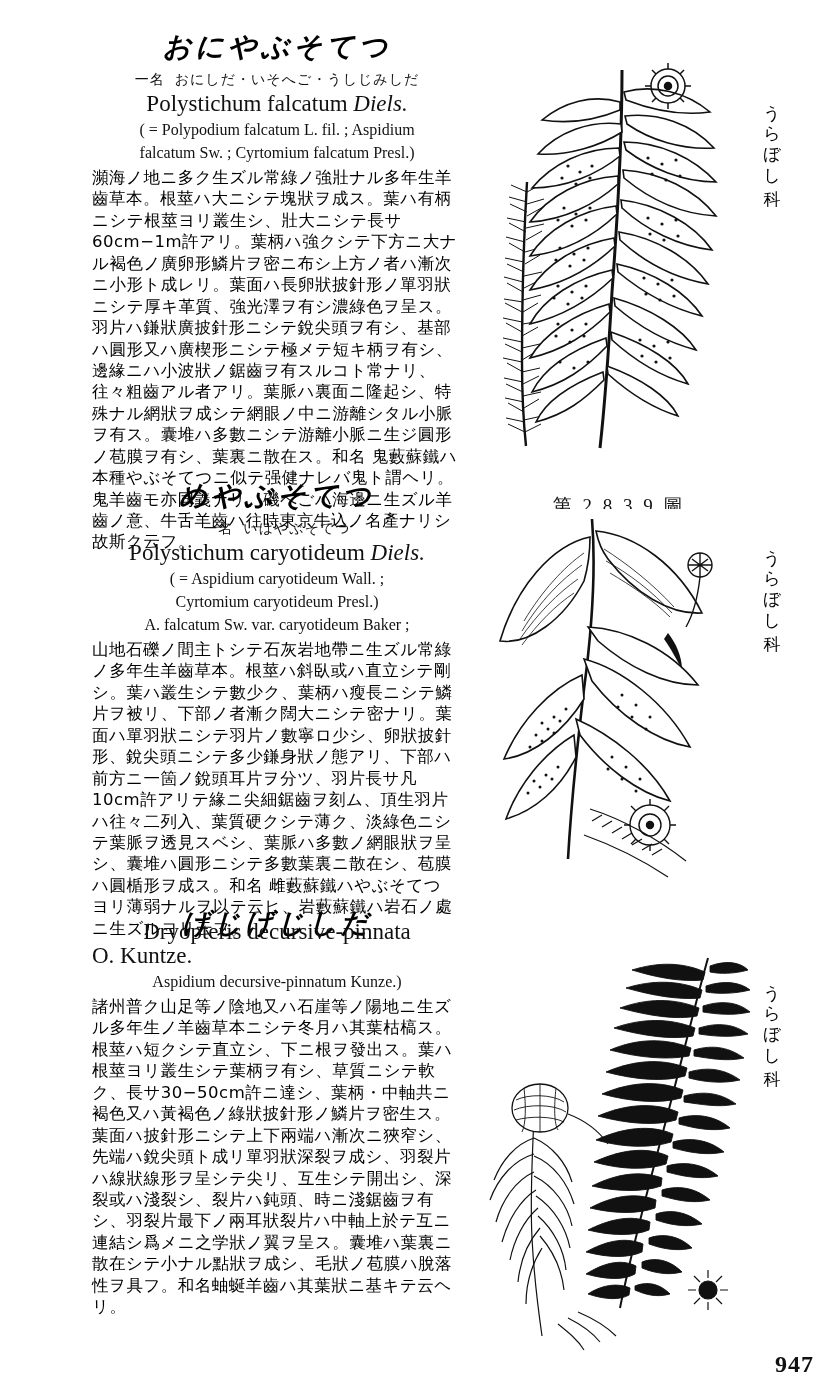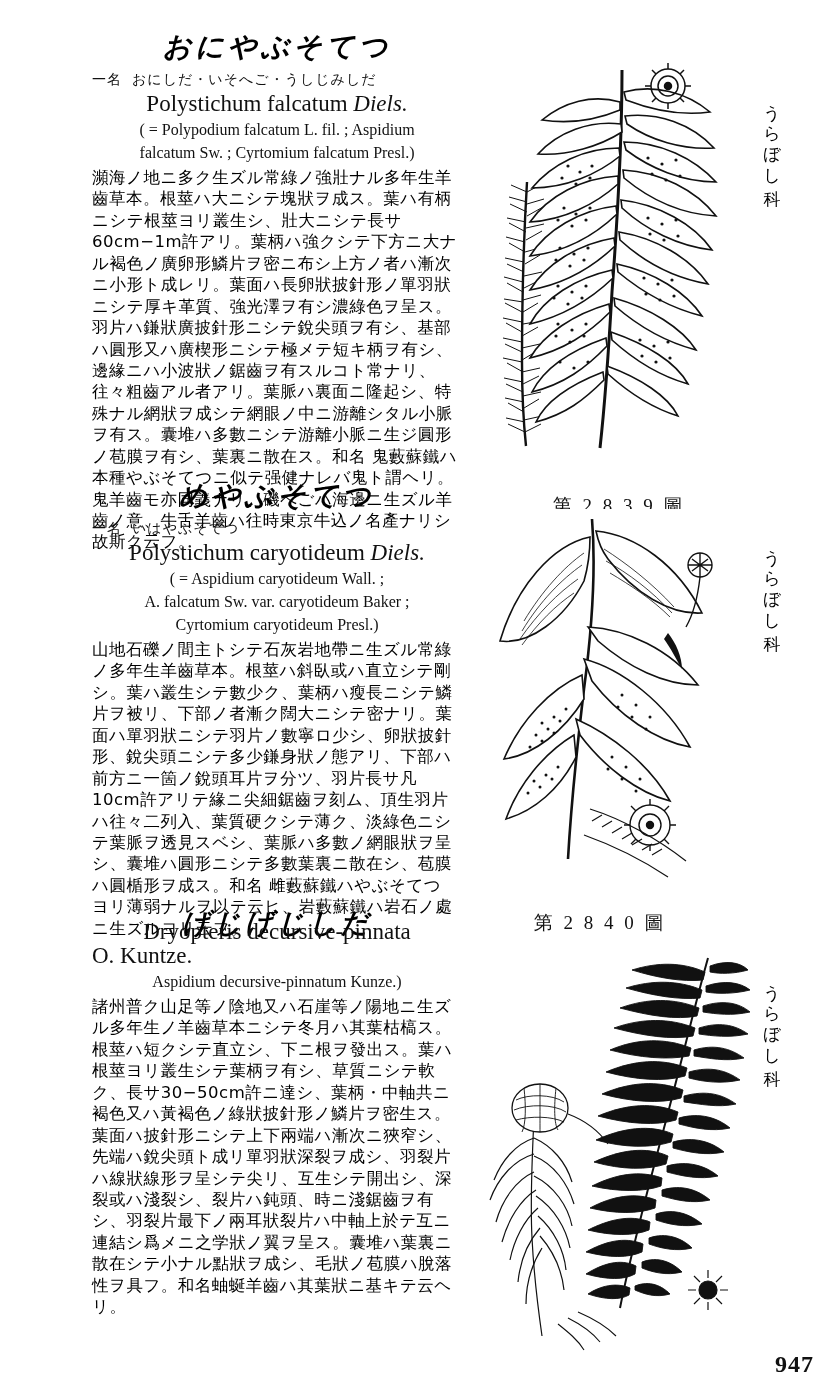--- a/index.html
+++ b/index.html
@@ -42,21 +42,21 @@
   .jp-title {
     text-align: center;
     font-family: "DejaVu Sans", sans-serif;
     font-size: 28px;
     font-weight: 700;
     letter-spacing: 4px;
     color: #000;
     font-style: italic;
   }
   .alias {
-    text-align: left;
+    text-align: center;
     font-family: Liberation Serif, serif;
     font-size: 14px;
     letter-spacing: 1px;
     margin-top: 5px;
   }
   .alias .alias-lead {
     margin-right: 10px;
   }
   .sci {
     text-align: center;
@@ -257,22 +257,22 @@
     <div class="text-col" style="left:92px;top:12px;">
       <div class="jp-title">めやぶそてつ</div>
       <div class="alias">
         <span class="alias-lead">一名</span><span>いはやぶそてつ</span>
       </div>
       <div class="sci">
         <span>Polystichum caryotideum</span>
         <span class="auth">Diels.</span>
       </div>
       <div class="syn">( = Aspidium caryotideum Wall. ;</div>
+      <div class="syn">Cyrtomium caryotideum Presl.)</div>
       <div class="syn">A. falcatum Sw. var. caryotideum Baker ;</div>
-      <div class="syn">Cyrtomium caryotideum Presl.)</div>
       <div class="body-text" style="width:366px;">山地石礫ノ間主トシテ石灰岩地帶ニ生ズル常綠ノ多年生羊齒草本。根莖ハ斜臥或ハ直立シテ剛シ。葉ハ叢生シテ數少ク、葉柄ハ瘦長ニシテ鱗片ヲ被リ、下部ノ者漸ク闊大ニシテ密ナリ。葉面ハ單羽狀ニシテ羽片ノ數寧ロ少シ、卵狀披針形、銳尖頭ニシテ多少鎌身狀ノ態アリ、下部ハ前方ニ一箇ノ銳頭耳片ヲ分ツ、羽片長サ凡10cm許アリテ緣ニ尖細鋸齒ヲ刻ム、頂生羽片ハ往々二列入、葉質硬クシテ薄ク、淡綠色ニシテ葉脈ヲ透見スベシ、葉脈ハ多數ノ網眼狀ヲ呈シ、囊堆ハ圓形ニシテ多數葉裏ニ散在シ、苞膜ハ圓楯形ヲ成ス。和名 雌藪蘇鐵ハやぶそてつヨリ薄弱ナルヲ以テ云ヒ、岩藪蘇鐵ハ岩石ノ處ニ生ズルヨリ云フ。</div>
     </div>
 
     <div class="figure-box" style="left:472px;top:44px;width:278px;height:372px;">
       <svg width="278" height="372" viewBox="0 0 278 372">
         <rect x="0" y="0" width="278" height="372" fill="#ffffff"></rect>
 
         <path d="M120 10 C124 60 120 120 112 180 C106 230 100 280 96 350" stroke="#111" stroke-width="2.6" fill="none"></path>
 
         <g fill="#ffffff" stroke="#111" stroke-width="1.6">
@@ -352,21 +352,20 @@
           <path d="M178 296 l0 -6 M198 316 l6 0 M178 336 l0 6 M158 316 l-6 0 M192 302 l5 -5 M192 330 l5 5 M164 330 l-5 5 M164 302 l-5 -5"></path>
         </g>
       </svg>
     </div>
 
     <div class="family-vert" style="left:762px;top:72px;">うらぼし科</div>
   </div>
 
   <div class="entry" style="left:0;top:900px;width:840px;height:500px;">
 
-    <div class="fig-label" style="position:absolute;left:470px;top:10px;width:260px;">第 2 8 4 0 圖</div>
 
     <div class="text-col" style="left:92px;top:5px;">
       <div class="jp-title" style="font-size:27px;">げじげじしだ</div>
       <div class="sci" style="margin-top:6px;font-size:22px;"></div>
       <div class="sci" style="margin-top:-28px;">
         <span>Dryopteris decursive-pinnata</span>
       </div>
       <div class="sci-right" style="padding-right:20px;">
         <span class="auth">O. Kuntze.</span>
       </div>

